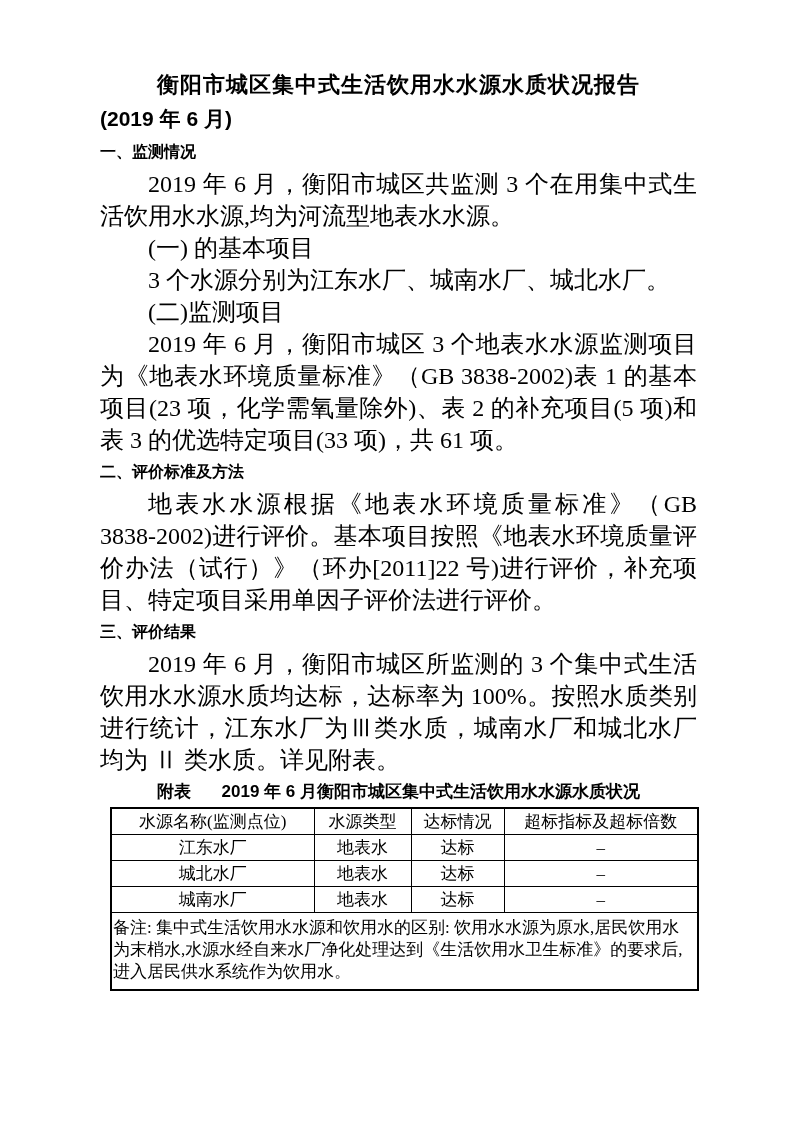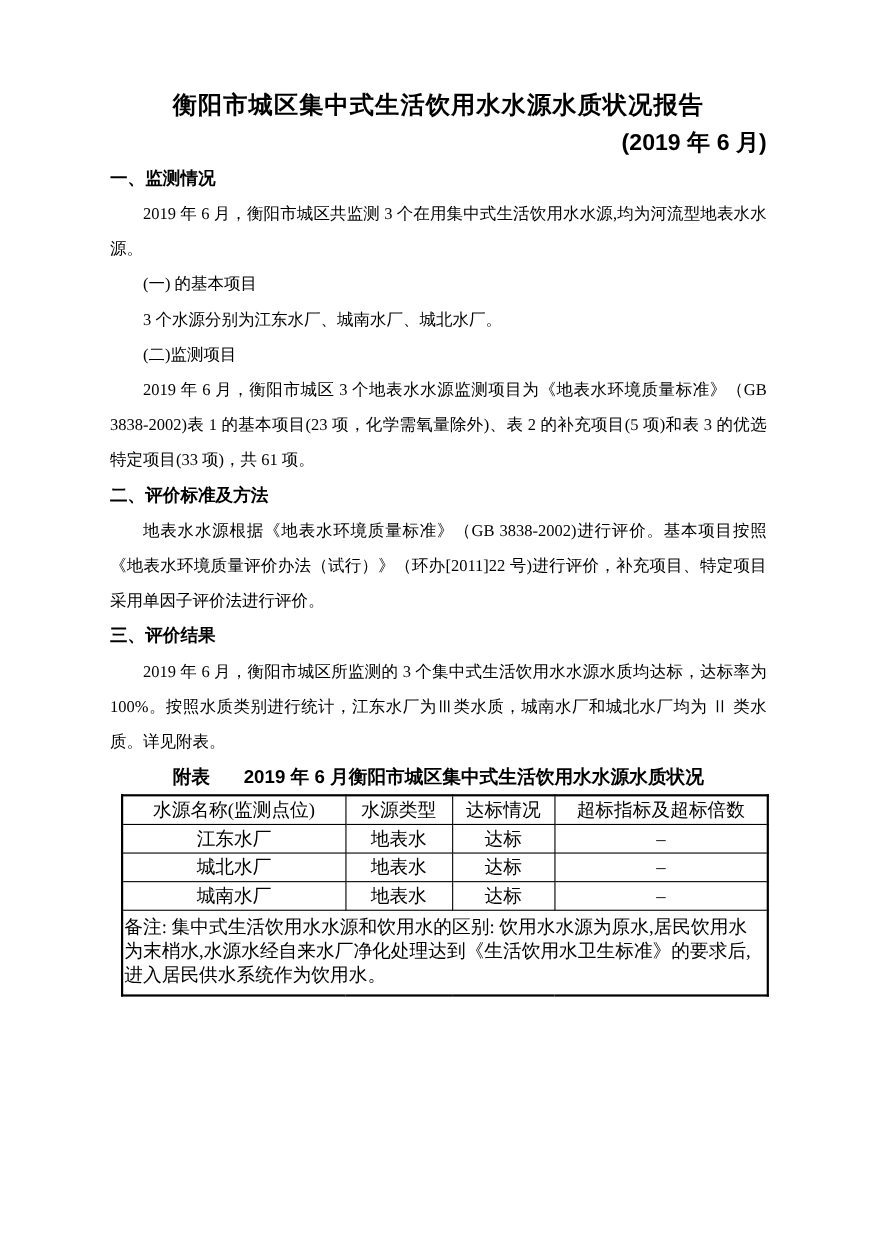--- a/index.html
+++ b/index.html
@@ -5,50 +5,50 @@
   html,body { margin:0; padding:0; background:#ffffff; }
   .page {
     position:relative;
     width:793px; height:1122px;
     background:#ffffff;
     color:#000;
     overflow:hidden;
   }
   .doc {
     position:absolute;
-    left:100px; top:79px;
+    left:100px; top:68px;
     width:597px;
   }
   .title {
     font-family:"Liberation Sans", sans-serif;
     font-weight:700;
     font-size:22px;
     line-height:34px;
     text-align:center;
     letter-spacing:1px;
     margin:0;
   }
   .subtitle {
     font-family:"Liberation Sans", sans-serif;
     font-weight:700;
     font-size:21px;
     line-height:34px;
-    text-align:right;
+    text-align:left;
     margin:0;
   }
   .h2 {
     font-family:"Liberation Sans", sans-serif;
     font-weight:700;
     font-size:16px;
     line-height:32px;
     margin:0;
   }
   .para {
     font-family:"Liberation Serif", serif;
-    font-size:15px;
+    font-size:24px;
     line-height:32px;
     margin:0;
     text-indent:2em;
     text-align:justify;
   }
   .caption {
     font-family:"Liberation Sans", sans-serif;
     font-weight:700;
     font-size:17px;
     line-height:26px;

